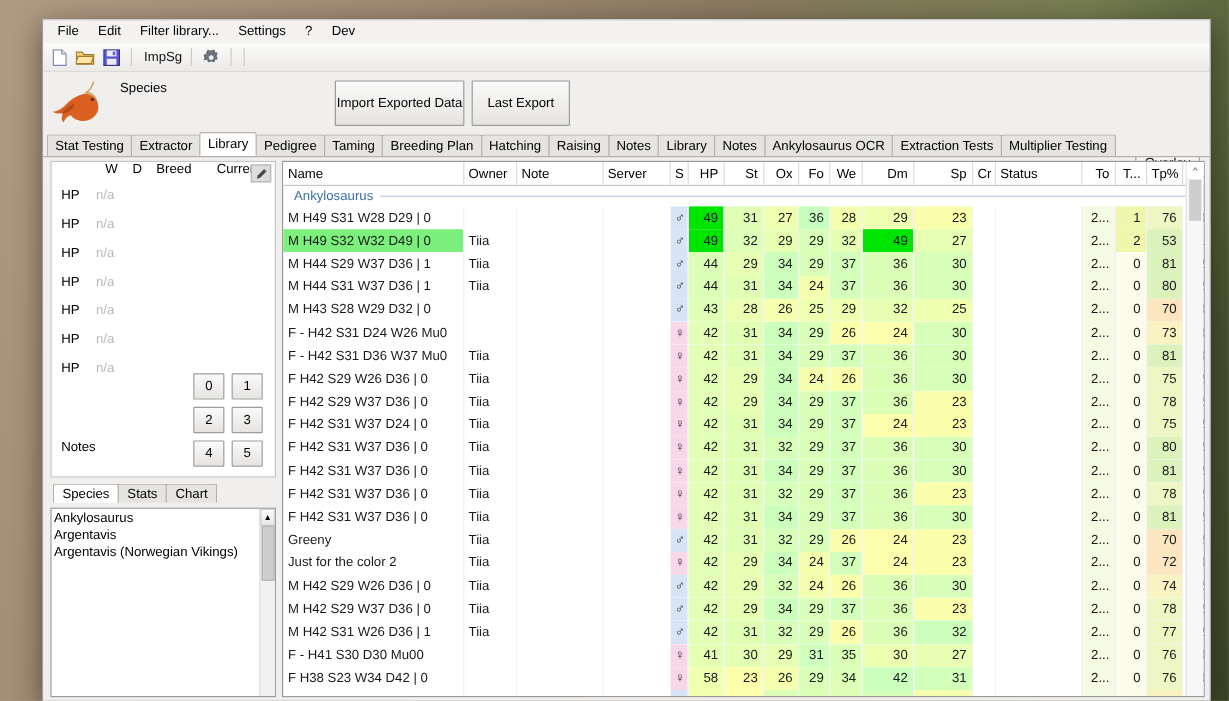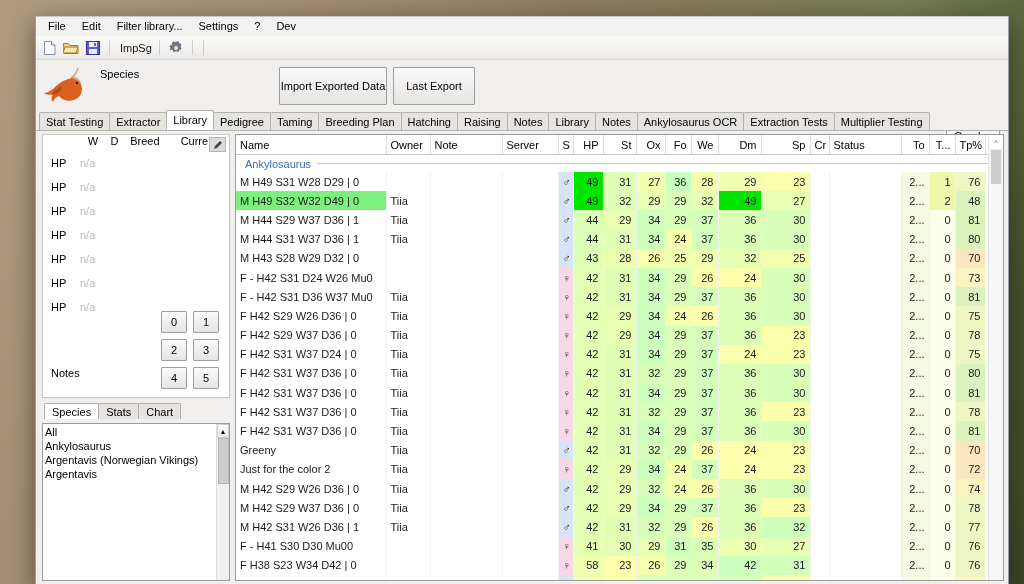--- a/index.html
+++ b/index.html
@@ -305,24 +305,23 @@
           </div>
       </div>
 
       <div class="lowertabs" id="lowertabs">
           <div class="ltab active">Species</div>
           <div class="ltab">Stats</div>
           <div class="ltab">Chart</div>
         </div>
       <div class="listbox">
         <ul id="specieslist">
-            <li>All</li>
             <li>Ankylosaurus</li>
+            <li>Argentavis</li>
             <li>Argentavis (Norwegian Vikings)</li>
-            <li>Argentavis</li>
           </ul>
         <div class="lb-scroll">
           <div class="up">▲</div>
           <div class="thumb"></div>
         </div>
       </div>
     </div>
 
     <div class="gridwrap">
       <table class="dg" id="dgrid">
@@ -407,21 +406,21 @@
               <td class="num" style="background:rgb(221,255,183);">32</td>
               <td class="num" style="background:rgb(230,255,179);">29</td>
               <td class="num" style="background:rgb(217,255,184);">29</td>
               <td class="num" style="background:rgb(229,255,179);">32</td>
               <td class="num" style="background:#00e500;">49</td>
               <td class="num" style="background:rgb(230,255,179);">27</td>
               <td class="num" style=""></td>
               <td class="" style=""></td>
               <td class="num dim" style="background:#f5fae2;">2...</td>
               <td class="num" style="background:#eef7ab;">2</td>
-              <td class="num" style="background:#dcf2bc;">48</td>
+              <td class="num" style="background:#dcf2bc;">53</td>
               <td class="num" style="">1</td>
             </tr>
             <tr>
               <td class="" style="">M H44 S29 W37 D36 | 1</td>
               <td class="" style="">Tiia</td>
               <td class="" style=""></td>
               <td class="" style=""></td>
               <td class="ctr sexM" style="background:#d7e4f7;">♂</td>
               <td class="num" style="background:rgb(219,255,183);">44</td>
               <td class="num" style="background:rgb(231,255,179);">29</td>

